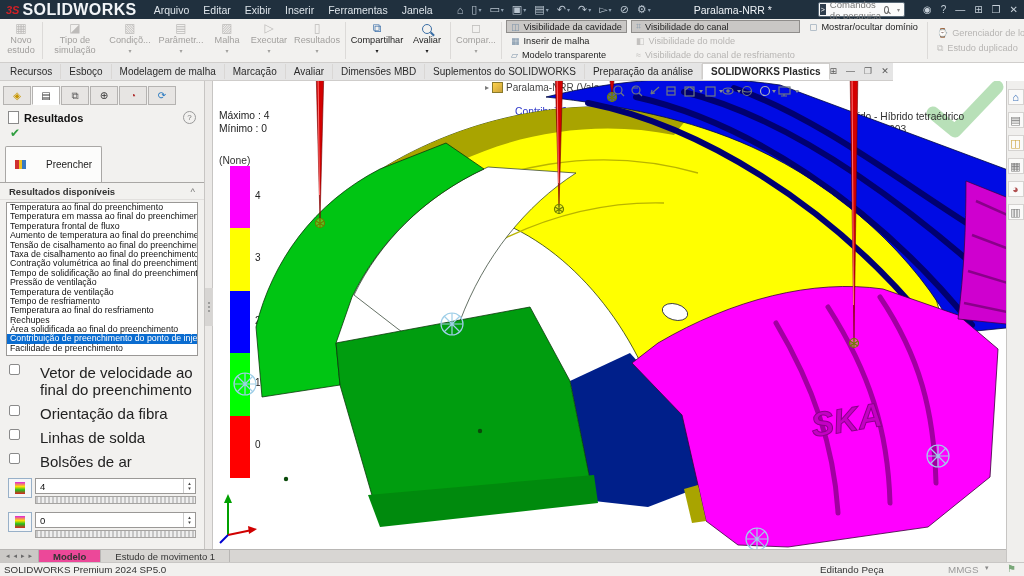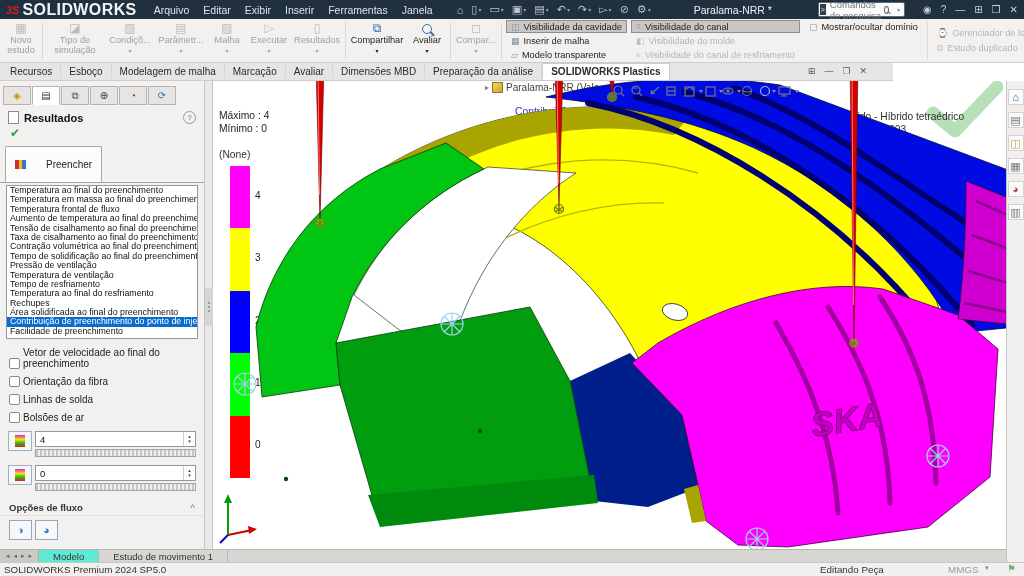--- a/index.html
+++ b/index.html
@@ -58,21 +58,21 @@
   .qhelp{margin-left:auto;width:11px;height:11px;border:1px solid #9a9a9a;border-radius:50%;font-size:8px;color:#777;display:flex;align-items:center;justify-content:center;font-weight:normal}
   .pcheck{color:#2f9e3f;font-weight:bold;font-size:12px;padding:2px 0 0 10px}
   .ftabwrap{border-bottom:1px solid #a9a7a5;padding:4px 0 0 5px;margin-top:2px}
   .ftab{display:inline-flex;align-items:center;gap:20px;border:1px solid #a9a7a5;border-bottom:none;background:#fcfcfb;padding:12px 9px;font-size:10px;color:#222;border-radius:2px 2px 0 0}
   .ftabic{width:11px;height:9px;background:linear-gradient(90deg,#d03030 0 33%,#f0c020 33% 66%,#3878c0 66%);flex:none}
   .sect{display:flex;justify-content:space-between;align-items:center;padding:3px 9px 2px 9px;font-weight:bold;font-size:9.5px;color:#333;border-bottom:1px solid #e2e0de}
   .sect::after{content:"^";color:#777;font-weight:normal}
   .listbox{margin:2px 6px 8px 6px;background:#fff;border:1px solid #9a9896;height:152px;overflow:hidden}
   .li{height:9.4px;line-height:9.6px;font-size:8.8px;padding-left:3px;white-space:nowrap;color:#111}
   .li.sel{background:#0a6cd0;color:#fff}
-  .cbrow{display:flex;align-items:flex-end;gap:3px;margin:7px 0 0 9px;font-size:10px;color:#222}
+  .cbrow{display:flex;align-items:flex-start;gap:20px;margin:7px 0 0 9px;font-size:15px;color:#222}
   .cb{width:9px;height:9px;border:1px solid #8a8a8a;background:#fff;flex:none;border-radius:2px}
   .spinrow{margin:8px 8px 0 8px;display:flex;gap:3px;align-items:flex-start}
   .spbtn{width:22px;height:18px;border:1px solid #98b0c8;background:#f4f6f8;display:flex;align-items:center;justify-content:center;flex:none}
   .rainbow{width:10px;height:12px;background:linear-gradient(180deg,#e020e0,#ffe000 38%,#20c020 66%,#e02020)}
   .spwrap{flex:1}
   .spin{height:14px;border:1px solid #9a9896;background:#fff;display:flex;align-items:center;font-size:9.5px;color:#111;padding-left:4px;position:relative}
   .sparr{position:absolute;right:0;top:0;width:11px;height:14px;border-left:1px solid #ccc;display:flex;flex-direction:column;align-items:center;justify-content:center;color:#444}
   .sparr::before{content:"▲";font-size:4.5px;line-height:5px}
   .sparr::after{content:"▼";font-size:4.5px;line-height:5px}
   .slider{height:6px;margin-top:2px;border:1px solid #a5a3a1;background:repeating-linear-gradient(90deg,#c6c6c6 0 2px,#efefef 2px 4px)}
@@ -82,40 +82,40 @@
   #splitter{left:205px;top:81px;width:8px;height:468px;background:#ebe9e7;border-right:1px solid #c7c5c3;box-sizing:border-box}
   #splitgrip{left:205px;top:288px;width:8px;height:38px;background:#d7d5d3;display:flex;flex-direction:column;align-items:center;justify-content:center;gap:2px}
   #splitgrip i{width:2px;height:2px;background:#8a8a8a;border-radius:50%}
   
   #viewport{left:213px;top:81px;width:793px;height:468px;background:#fff;overflow:hidden}
   .treefly{left:272px;top:1px;display:flex;align-items:center;gap:3px;font-size:10px;color:#444}
   .treefly::before{content:"▸";color:#777;font-size:8px}
   .partic{width:9px;height:9px;background:linear-gradient(135deg,#ffd34d,#caa23a);border:1px solid #8a7a2a;flex:none}
   .plottitle{left:302px;top:25px;font-size:10.3px;color:#2b35c8;white-space:nowrap;z-index:0}
   .legendtxt{left:6px;top:28px;font-size:10.3px;color:#222;line-height:13px}
-  .legendnone{left:6px;top:68px;font-size:10.3px;color:#333}
+  .legendnone{left:6px;top:74px;font-size:10.3px;color:#333}
   .lbar{left:17px;top:85px;width:20px;height:312px;display:flex;flex-direction:column}
   .lseg{width:20px;height:62.4px}
   .ltick{font-size:10px;color:#222;left:42px}
   .infoblk{left:602px;top:29px;font-size:10.2px;color:#2e2e2e;line-height:13.2px;white-space:nowrap;z-index:1}
   #modelsvg{left:15px;top:-6px;z-index:2}
   #hudsvg{left:398px;top:3px;z-index:3}
   #checksvg{left:712px;top:-2px;z-index:0}
   #triadsvg{left:2px;top:408px;z-index:3}
   
   #taskstrip{left:1006px;top:81px;width:18px;height:481px;background:#f0efed;border-left:1px solid #c7c5c3;box-sizing:border-box;z-index:6;display:flex;flex-direction:column;align-items:center;padding-top:8px;gap:7px}
   .tsic{font-size:11px;color:#7a7a7a;width:14px;height:14px;display:flex;align-items:center;justify-content:center;border:1px solid #d5d3d1;background:#fafaf9}
   .tsic.home{color:#3a70b8}
   .tsic.folder{color:#caa23a}
   .tsic.pal{color:#b05050}
   
   #modeltabs{left:0;top:549px;width:1006px;height:13px;background:#d8d6d3;display:flex;align-items:stretch;font-size:9.5px;border-top:1px solid #b8b6b4;box-sizing:border-box}
   .mnav{display:flex;align-items:center;gap:4px;background:#cbc9c6;padding:0 6px;color:#6a6a6a;font-size:7px;border-right:1px solid #b0aeac}
   .mtab{padding:0 14px;display:flex;align-items:center;color:#333;border-right:1px solid #b8b6b4}
-  .mtab.act{background:#5eead4;font-weight:normal}
+  .mtab.act{background:#ec4899;font-weight:bold}
   #statusbar{left:0;top:562px;width:1024px;height:14px;background:#f1f0ee;border-top:1px solid #c9c7c5;box-sizing:border-box;font-size:9.8px;color:#333}
   .st-left{left:4px;top:1px}
   .st-mode{left:820px;top:1px}
   .st-units{left:948px;top:1px;color:#9a9a9a}
   .st-caret{left:985px;top:1px;color:#888;font-size:7px}
   .st-icon{left:1007px;top:0px;color:#7aa87a;font-size:10px}
 </style>
 </head>
 <body>
 
@@ -284,20 +284,21 @@
 
 </div>
 
 <div id="tabrow" class="abs">
   <span class="rtab">Recursos</span>
   <span class="rtab">Esboço</span>
   <span class="rtab">Modelagem de malha</span>
   <span class="rtab">Marcação</span>
   <span class="rtab">Avaliar</span>
   <span class="rtab">Dimensões MBD</span>
+  <span class="rtab">Suplementos do SOLIDWORKS</span>
   <span class="rtab">Preparação da análise</span>
   <span class="rtab act">SOLIDWORKS Plastics</span>
   <span class="winctl">
     <span>⊞</span>
     <span>—</span>
     <span>❐</span>
     <span>✕</span>
   </span>
 </div>
 
@@ -314,20 +315,23 @@
     <span class="docic"></span>
     <span>Resultados</span>
     <span class="qhelp">?</span>
   </div>
   <div class="pcheck">✔</div>
   <div class="ftabwrap">
     <span class="ftab">
       <span class="ftabic"></span>
       <span>Preencher</span>
     </span>
+  </div>
+  <div class="sect" style="marg">
+    <span>Resultados disponíveis</span>
   </div>
   <div class="listbox">
     <div class="li">Temperatura ao final do preenchimento</div>
     <div class="li">Temperatura em massa ao final do preenchimento</div>
     <div class="li">Temperatura frontal de fluxo</div>
     <div class="li">Aumento de temperatura ao final do preenchimento</div>
     <div class="li">Tensão de cisalhamento ao final do preenchimento</div>
     <div class="li">Taxa de cisalhamento ao final do preenchimento</div>
     <div class="li">Contração volumétrica ao final do preenchimento</div>
     <div class="li">Tempo de solidificação ao final do preenchimento</div>

